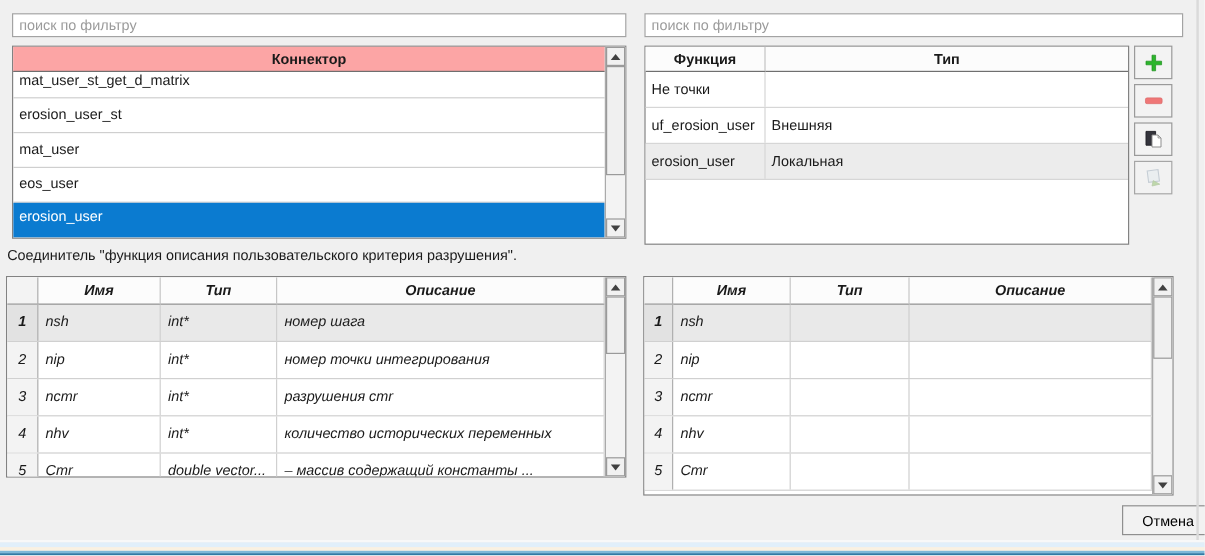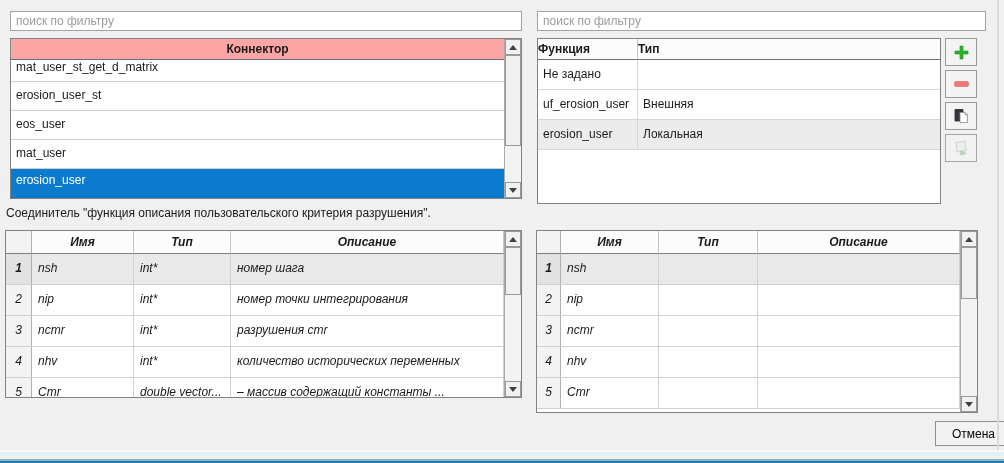--- a/index.html
+++ b/index.html
@@ -30,21 +30,21 @@
   .conn-main{flex:1;min-width:0;display:flex;flex-direction:column;}
   .conn-header{height:20px;line-height:20px;text-align:center;font-weight:bold;background:#fca5a5;border-bottom:1px solid #6f6f6f;}
   .conn-rows{flex:1;display:flex;flex-direction:column;overflow:hidden;}
   .conn-row{height:28px;line-height:27px;padding:0 5px;border-bottom:1px solid #cfcfcf;white-space:nowrap;overflow:hidden;}
   .conn-row.cut{height:21px;line-height:15px;}
   .conn-row.selected{background:#0b7bd0;color:#fff;border-bottom:none;flex:1;line-height:23px;}
 
   
   .func-table{position:absolute;left:537px;top:38px;width:404px;height:166px;background:#fff;border:1px solid #828282;box-sizing:border-box;display:flex;flex-direction:column;}
   .func-header{display:flex;height:21px;background:#fcfcfc;flex:none;}
-  .func-header .hc{font-weight:bold;text-align:left;line-height:20px;border-bottom:1px solid #6f6f6f;box-sizing:border-box;}
+  .func-header .hc{font-weight:bold;text-align:center;line-height:20px;border-bottom:1px solid #6f6f6f;box-sizing:border-box;}
   .fc1{width:100px;border-right:1px solid #c3c3c3;flex:none;}
   .fc2{flex:1;}
   .func-row{display:flex;height:29px;border-bottom:1px solid #d6d6d6;flex:none;}
   .func-row .c{line-height:28px;padding:0 5px;white-space:nowrap;overflow:hidden;box-sizing:border-box;}
   .func-row .c.fc1{border-right:1px solid #d6d6d6;}
   .func-row.selected{background:#ececec;}
 
   
   .side-btn{position:absolute;left:945px;width:32px;height:28px;border:1px solid #9a9a9a;background:#f3f3f3;display:flex;align-items:center;justify-content:center;box-sizing:border-box;padding:0;}
   .side-btn.disabled{opacity:.85;}
@@ -91,22 +91,22 @@
   <input class="search" id="search-left" type="text" placeholder="поиск по фильтру" style="">
 
   <input class="search" id="search-right" type="text" placeholder="поиск по фильтру" style="">
 
   <div class="conn-table">
     <div class="conn-main">
       <div class="conn-header">Коннектор</div>
       <div class="conn-rows">
         <div class="conn-row cut">mat_user_st_get_d_matrix</div>
         <div class="conn-row">erosion_user_st</div>
+        <div class="conn-row">mat_user</div>
         <div class="conn-row">eos_user</div>
-        <div class="conn-row">mat_user</div>
         <div class="conn-row selected">erosion_user</div>
       </div>
     </div>
     <div class="vscroll">
       <div class="sb-btn">
           <span class="tri-up"></span>
         </div>
       <div class="sb-track">
         <div class="sb-thumb" style="top:0;height:72%;"></div>
       </div>
@@ -115,21 +115,21 @@
         </div>
     </div>
   </div>
 
   <div class="func-table">
     <div class="func-header">
       <div class="hc fc1">Функция</div>
       <div class="hc fc2">Тип</div>
     </div>
     <div class="func-row">
-      <div class="c fc1">Не задано</div>
+      <div class="c fc1">Не точки</div>
       <div class="c fc2"></div>
     </div>
     <div class="func-row">
       <div class="c fc1">uf_erosion_user</div>
       <div class="c fc2">Внешняя</div>
     </div>
     <div class="func-row selected">
       <div class="c fc1">erosion_user</div>
       <div class="c fc2">Локальная</div>
     </div>

